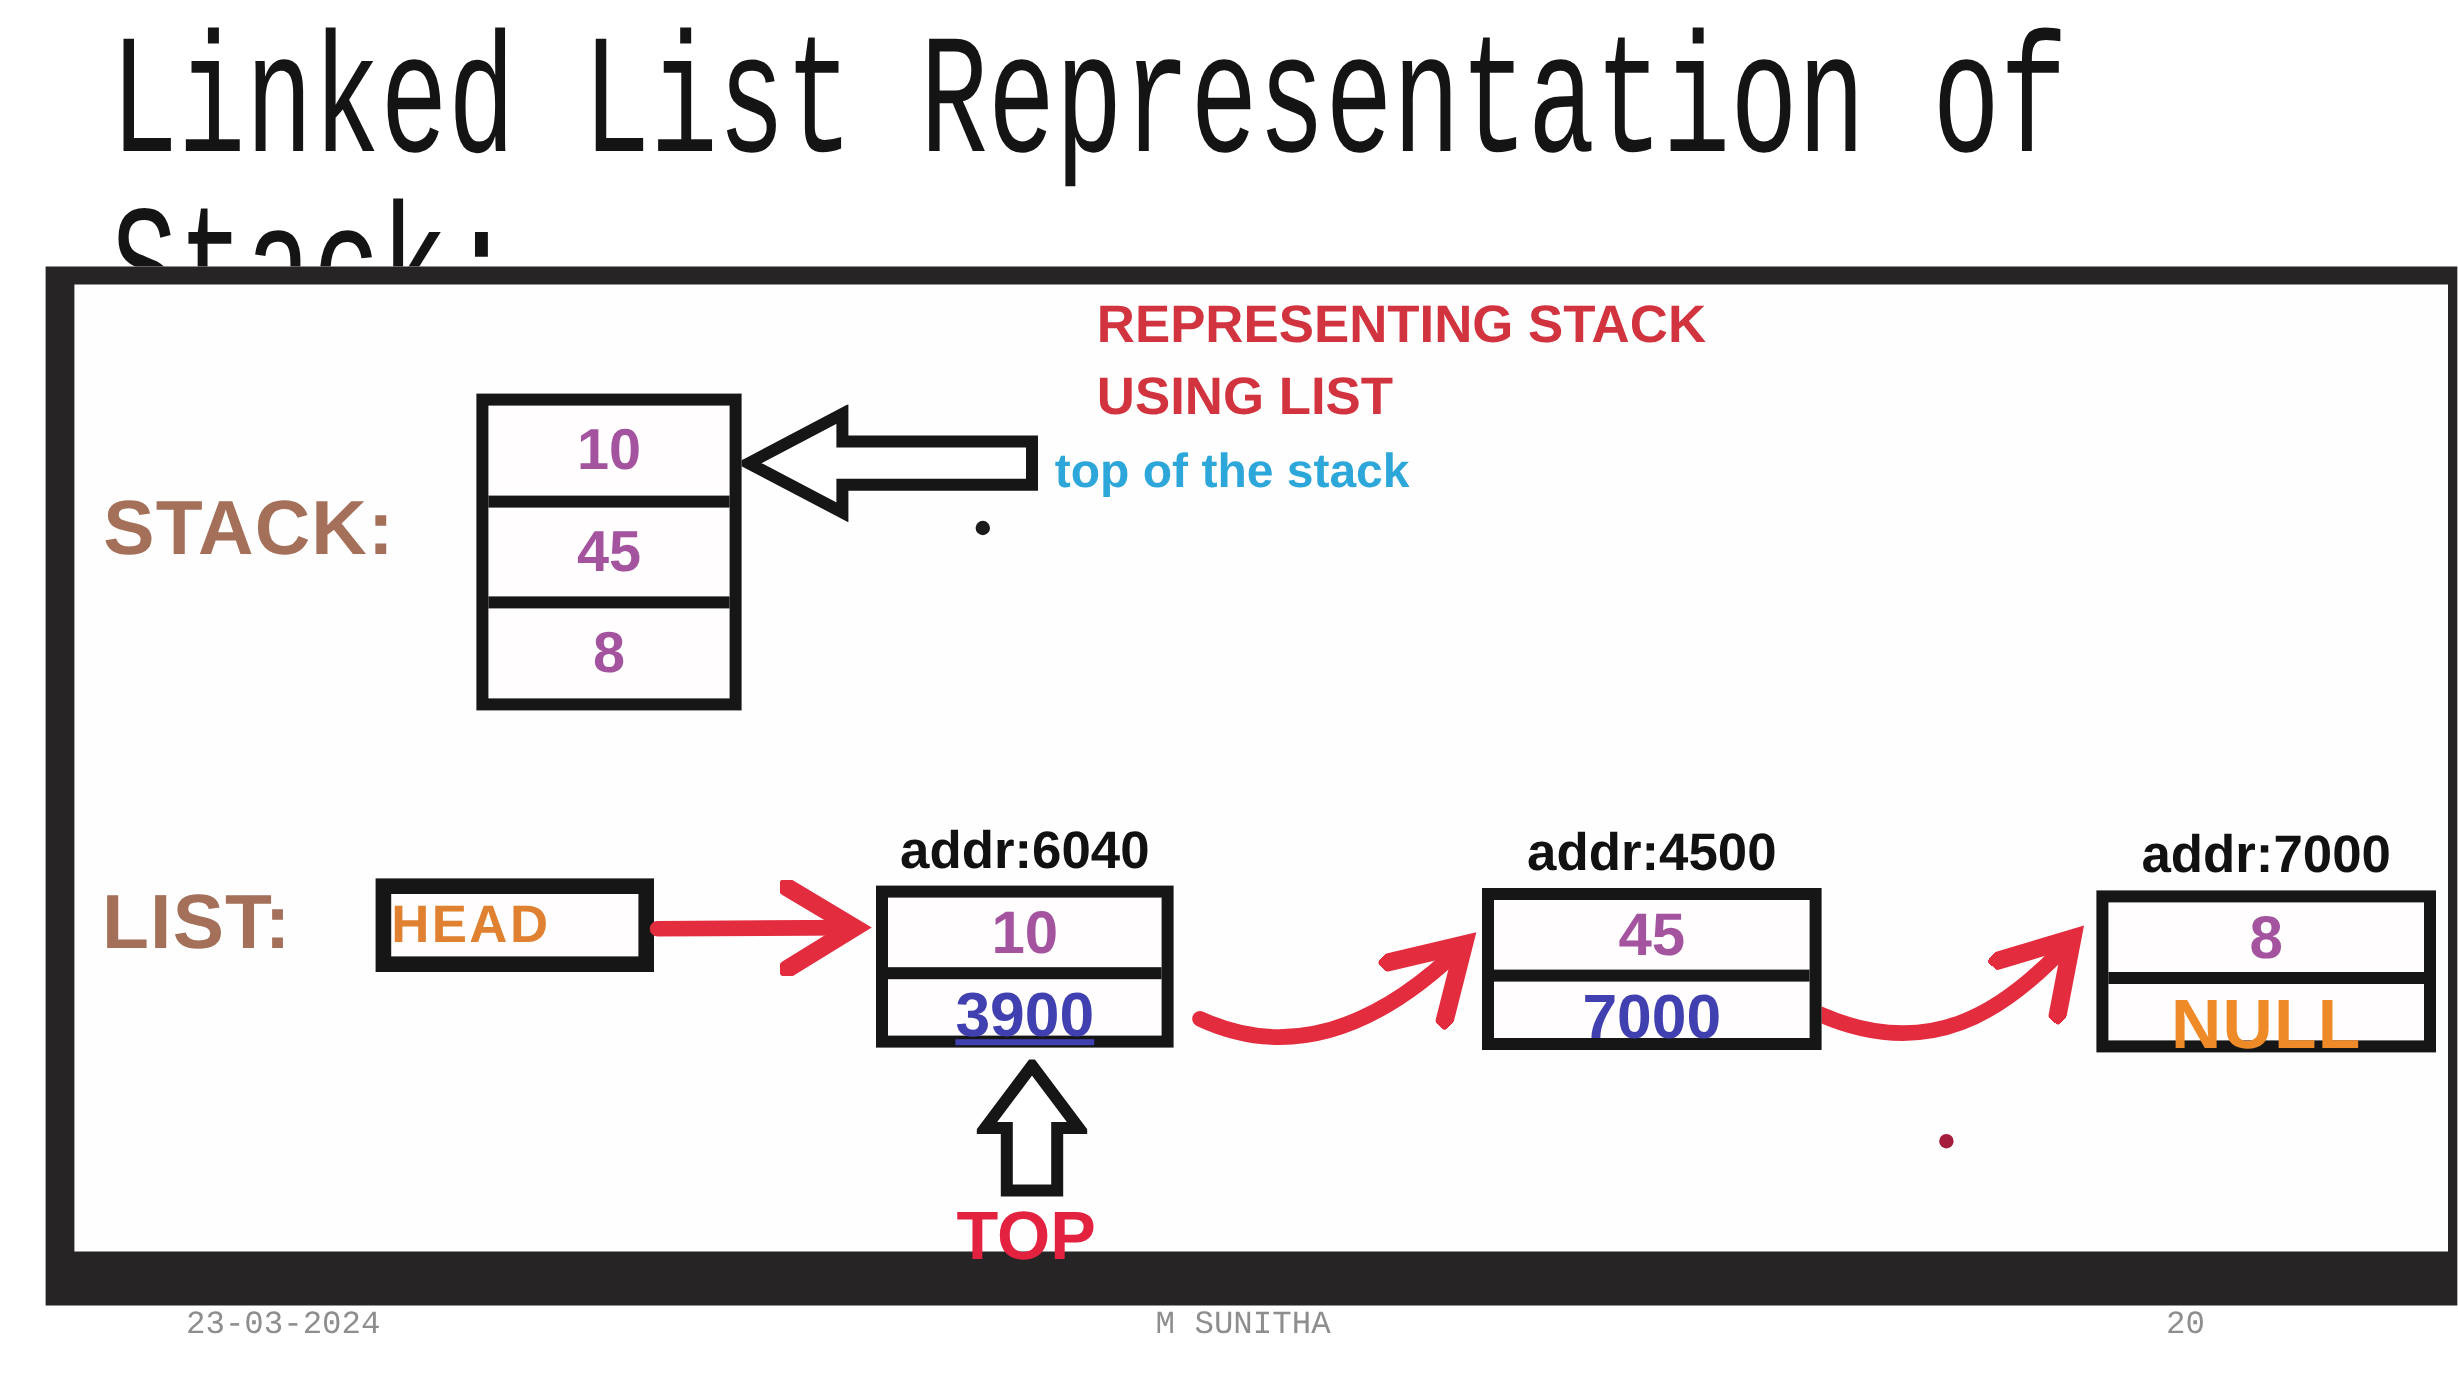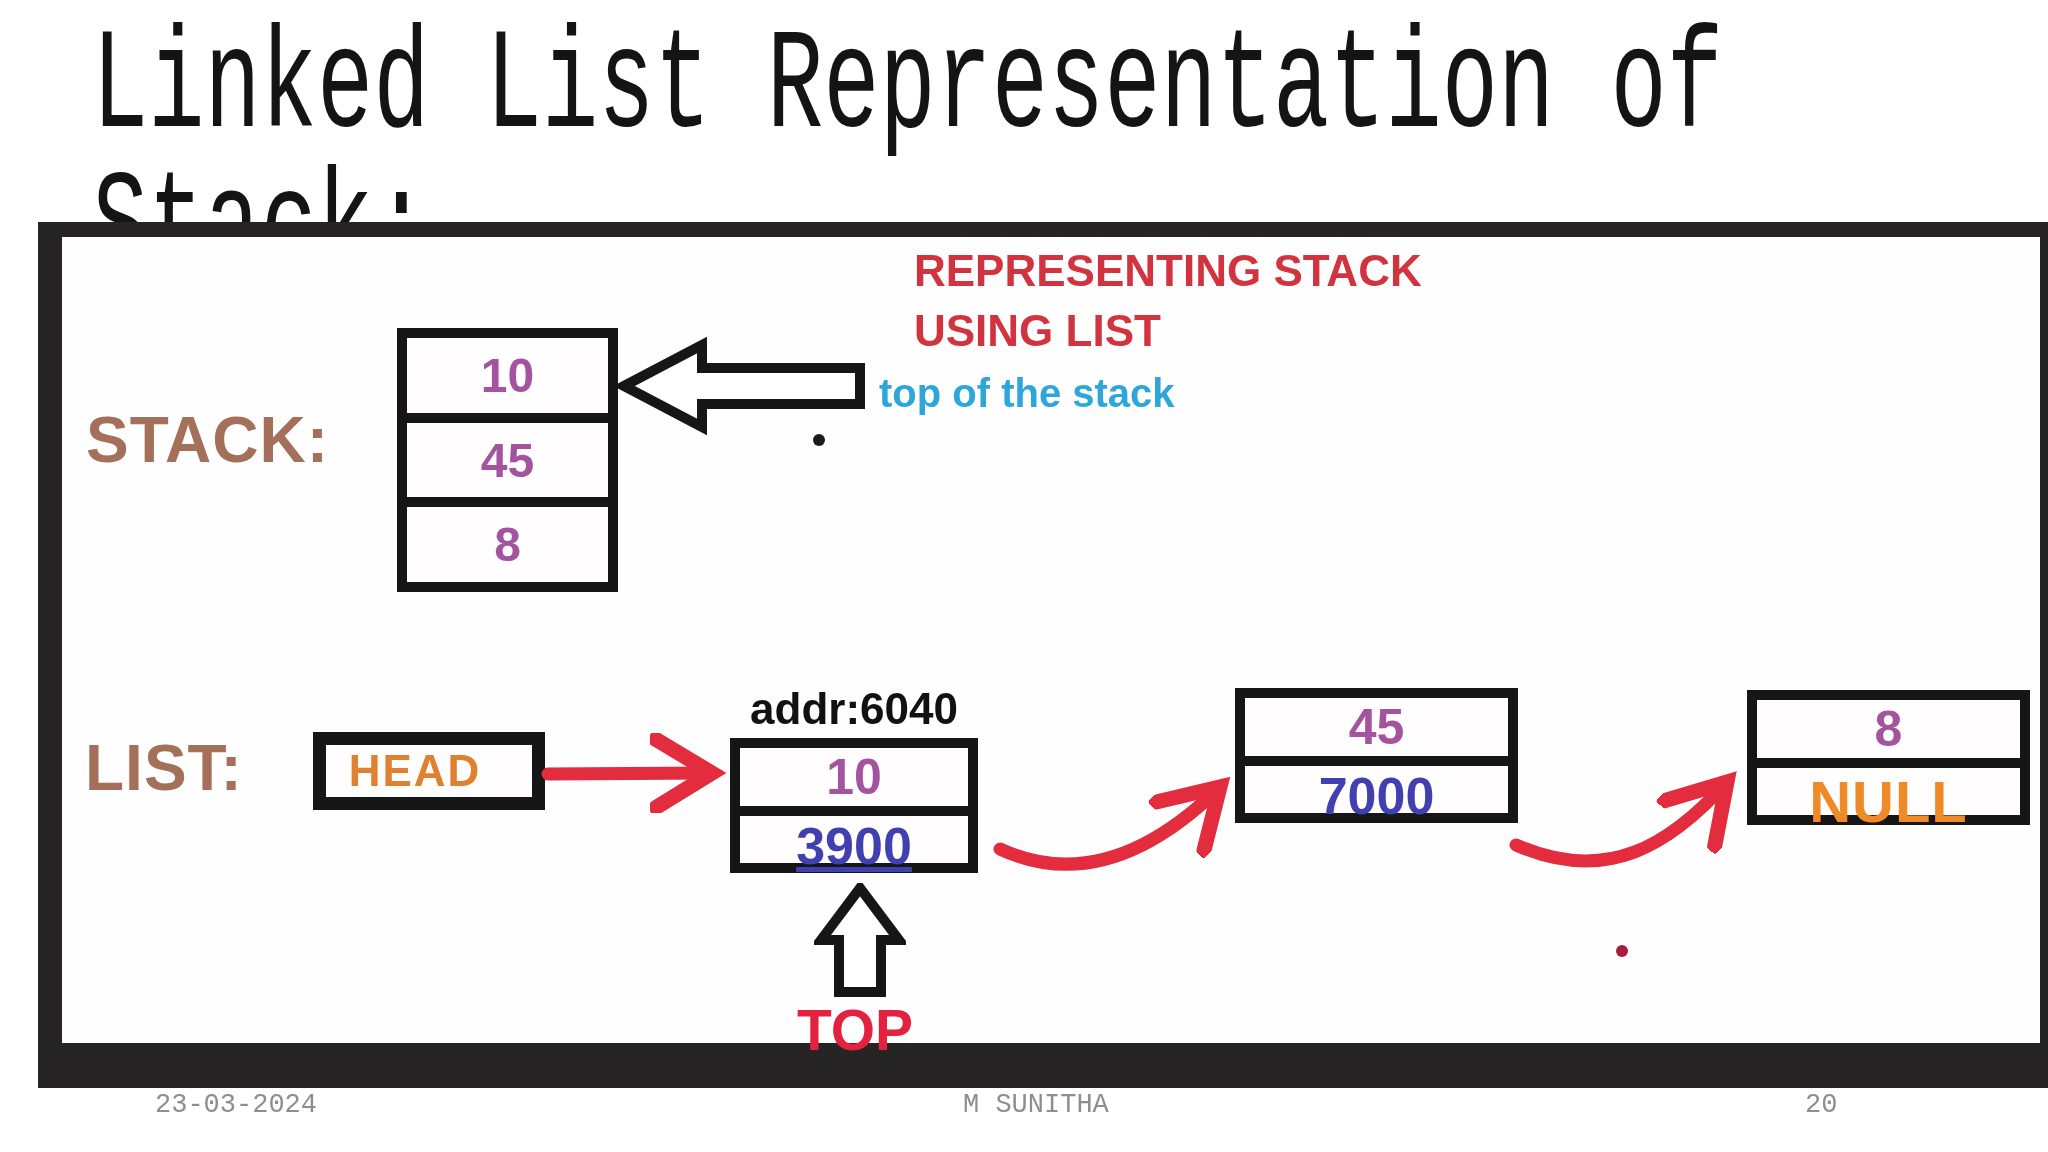--- a/index.html
+++ b/index.html
@@ -50,21 +50,21 @@
   .left-arrow-svg{left:556px;top:100px;}
   .top-arrow-svg{left:752px;top:646px;}
   .outline-shape{fill:#ffffff;stroke:#161616;stroke-width:10;stroke-linejoin:miter;}
   
   .dot{border-radius:50%;}
   .black-dot{left:751px;top:197px;width:12px;height:12px;background:#1b1b1b;}
   .red-dot{left:1554px;top:708px;width:12px;height:12px;background:var(--dark-red-dot,#a51e3b);}
   
   .head-box{
     left:251px;top:495px;width:232px;height:78px;box-sizing:border-box;
-    border:13px solid #161616;display:flex;align-items:center;justify-content:center;
+    border:13px solid #161616;display:flex;align-items:center;justify-content:flex-start;
     background:#fffdfd;
   }
   .head-box span{
     font-size:44px;font-weight:bold;color:var(--head-orange,#df8130);letter-spacing:2px;
     margin-right:28px;
   }
   
   .arrows-svg{left:0;top:0;}
   .arrow-red-stroke{stroke:var(--arrow-red,#e32c3e);fill:none;stroke-width:13px;stroke-linecap:round;}
   .arrow-red-marker{stroke:var(--arrow-red,#e32c3e);fill:none;stroke-width:15px;stroke-linecap:round;}
@@ -154,27 +154,29 @@
 
   <div class="node" style="left:668px;top:449px;width:248px;">
     <div class="node-label">addr:6040</div>
     <div class="node-box">
       <div class="node-row node-data-cell">10</div>
       <div class="node-row node-next-cell underlined">3900</div>
     </div>
   </div>
 
   <div class="node" style="left:1173px;top:451px;width:283px;">
+    <div class="node-label">addr:4500</div>
     <div class="node-box">
       <div class="node-row node-data-cell">45</div>
       <div class="node-row node-next-cell">7000</div>
     </div>
   </div>
 
   <div class="node" style="left:1685px;top:453px;width:283px;">
+    <div class="node-label">addr:7000</div>
     <div class="node-box">
       <div class="node-row node-data-cell">8</div>
       <div class="node-row node-next-cell null-text">NULL</div>
     </div>
   </div>
 
   <svg class="fig top-arrow-svg" width="92" height="116" viewBox="0 0 92 116">
     <polygon class="outline-shape" points="46,5 7,57 25,57 25,109 67,109 67,57 85,57"></polygon>
   </svg>
   <div class="fig top-label">TOP</div>

